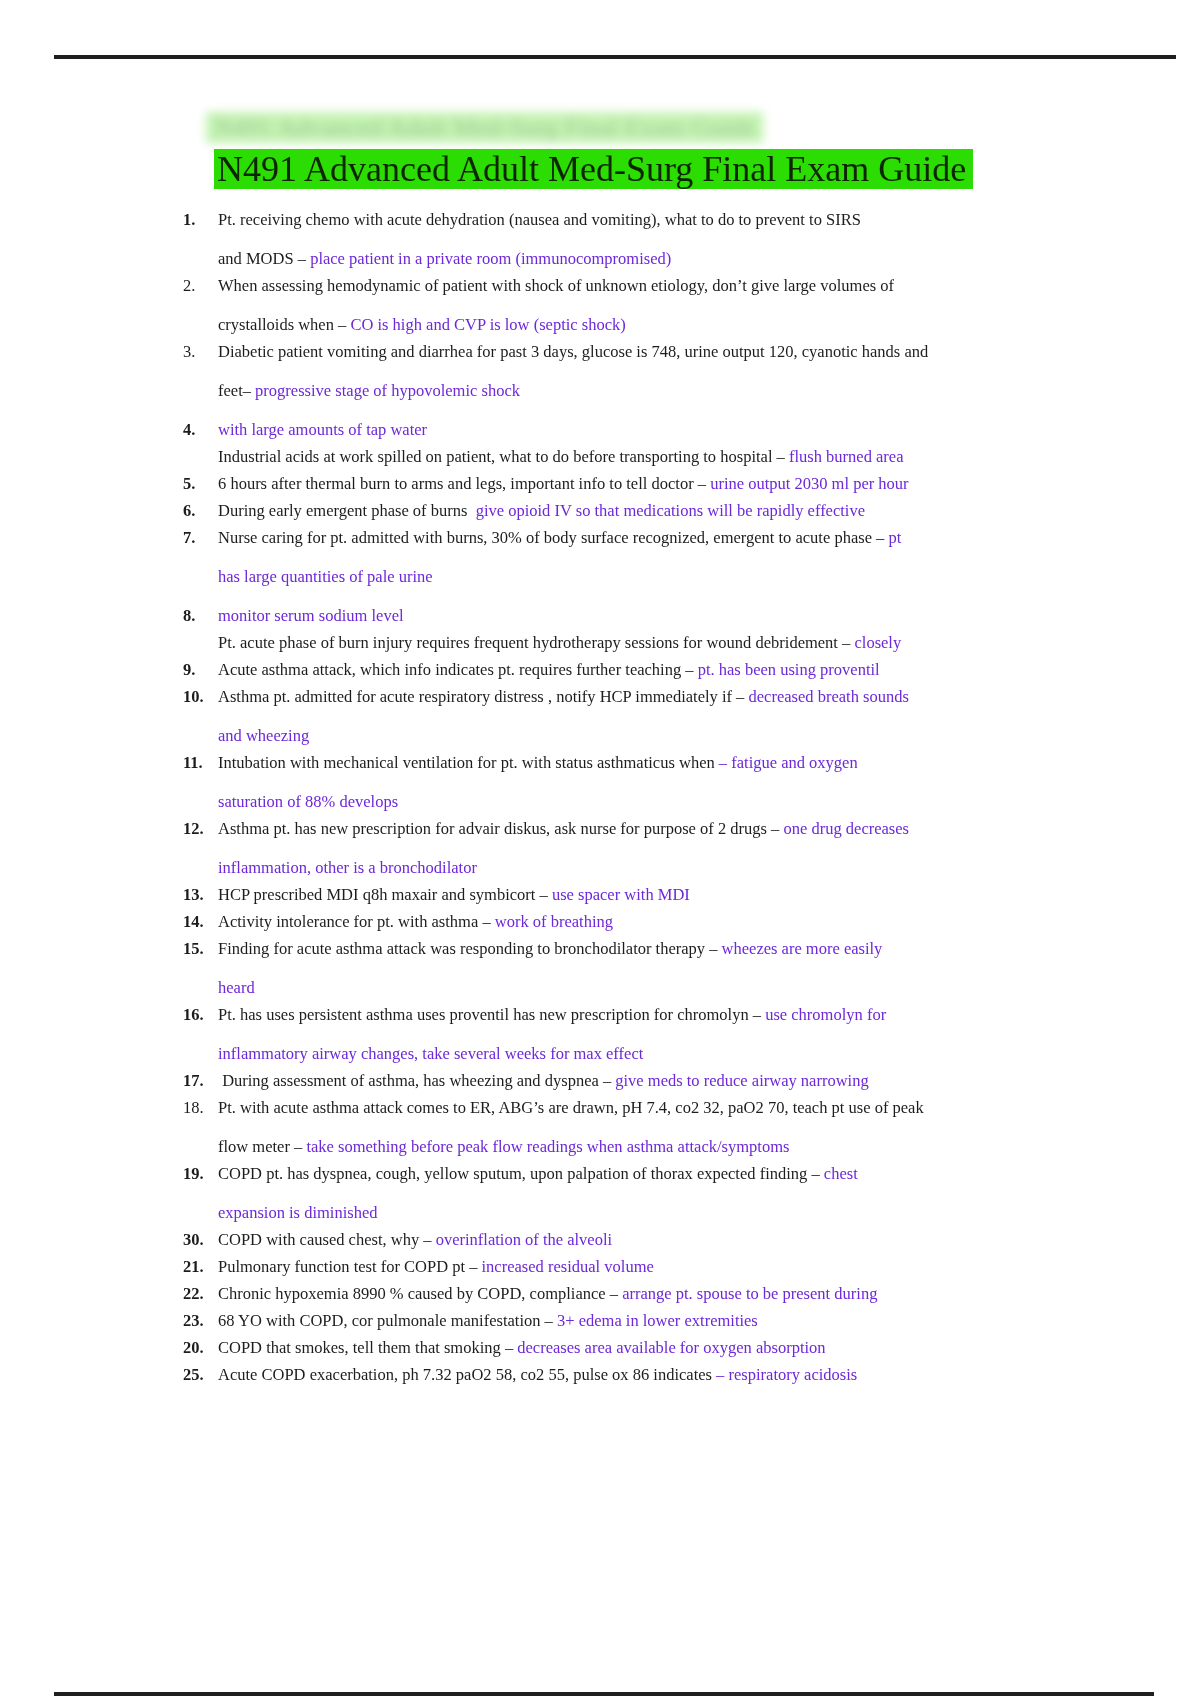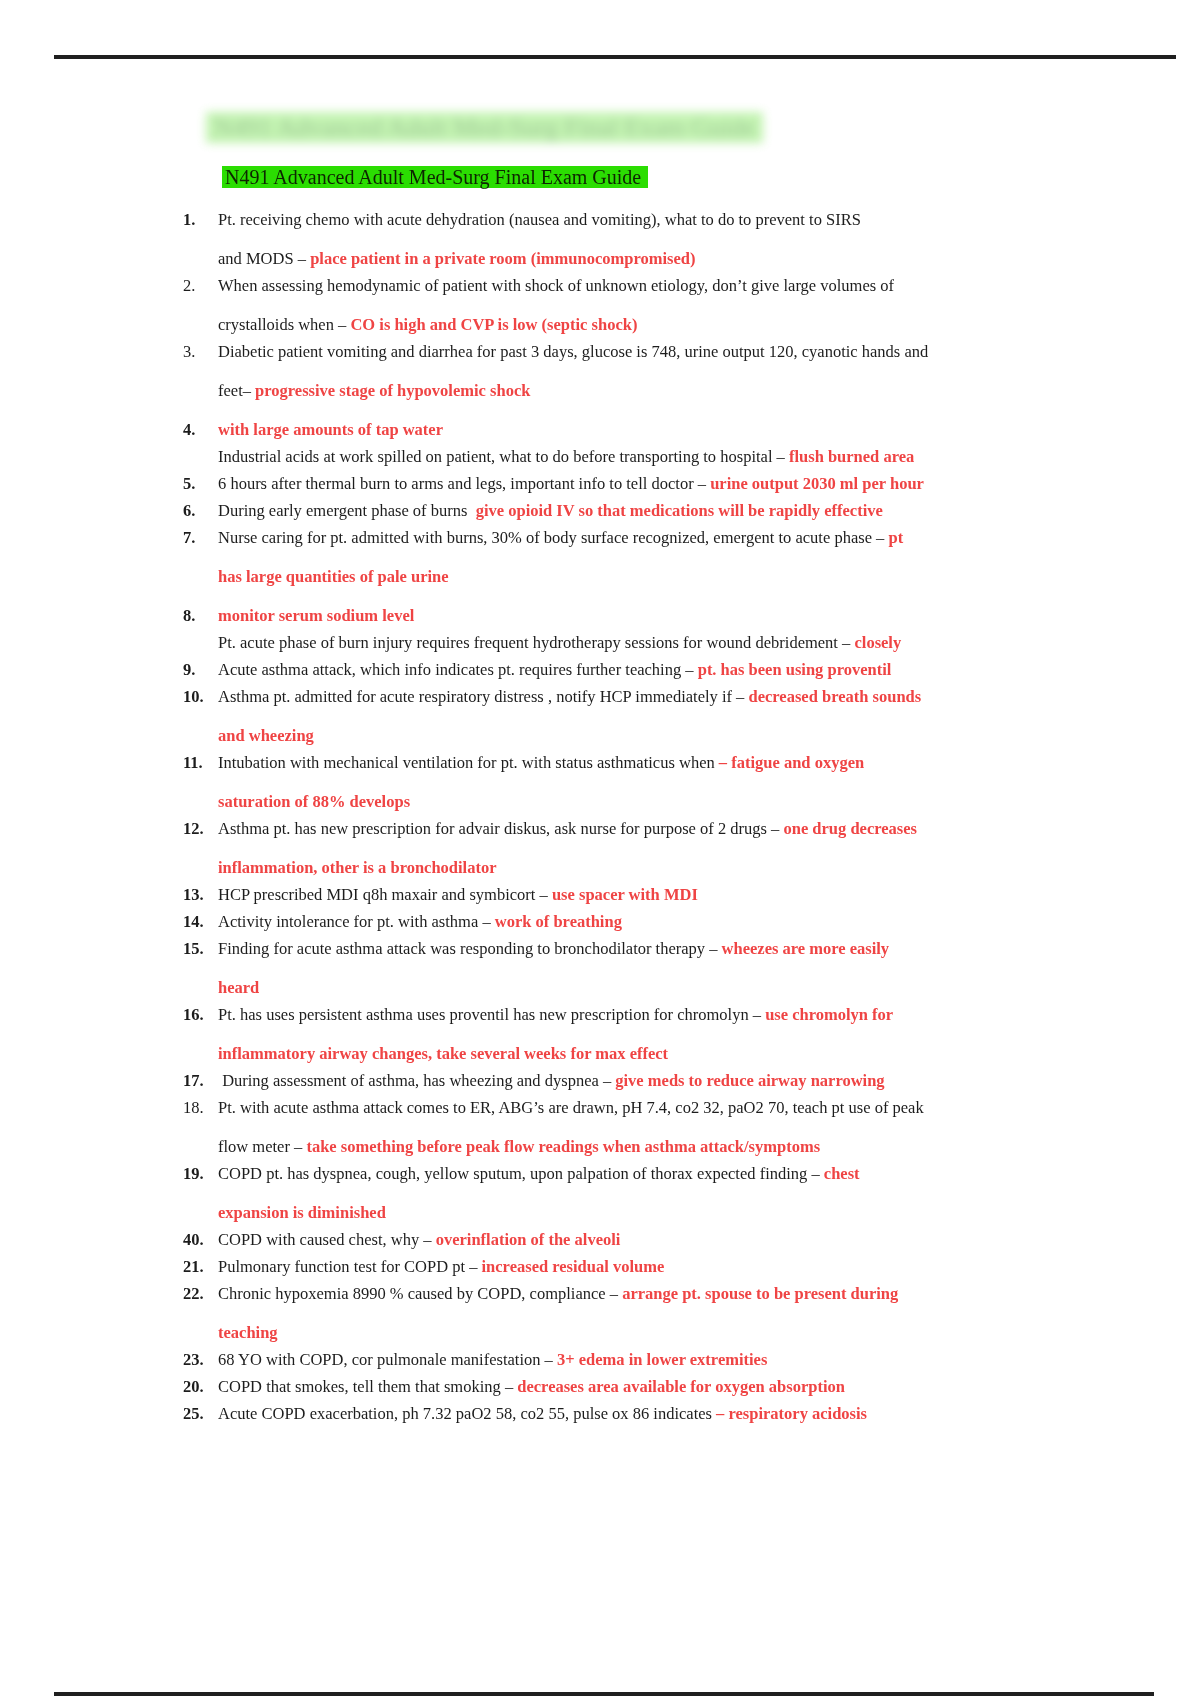--- a/index.html
+++ b/index.html
@@ -12,39 +12,39 @@
   .rule.top    { left:54px;  top:55px;   width:1122px; }
   .rule.bottom { left:54px;  top:1692px; width:1100px; }
 
   .title-ghost {
     position:absolute; left:206px; top:112px; height:31px;
     font-size:26px; line-height:31px; padding:0 8px;
     filter:blur(5px); opacity:0.45; background:#7ce655; color:#2c8a1a;
     white-space:pre; overflow:hidden;
   }
   h1.doc-title {
-    position:absolute; left:206px; top:145px; margin:16px;
-    font-size:20px; line-height:33px; font-weight:normal; color:#0d2501;
+    position:absolute; left:206px; top:145px; margin:8px;
+    font-size:36px; line-height:33px; font-weight:normal; color:#0d2501;
     white-space:pre;
   }
   h1.doc-title .hl { padding:0 7px 0 3px; }
 
   ol.qlist {
     position:absolute; left:218px; top:206px; margin:0; padding:0;
     list-style:none; font-size:16.5px; width:940px;
   }
   .item { position:relative; margin:0; padding:0; }
   .num {
     position:absolute; left:-35px; top:0; line-height:27px;
     font-weight:normal; white-space:pre;
   }
   .num.bn { font-weight:bold; }
   .line { white-space:pre; line-height:27px; }
   .line.cont { margin-top:12px; }
-  .line b { font-weight:bold; color:#ef4444; }
+  .line b { font-weight:normal; color:#6d28d9; }
 </style>
 </head>
 <body>
 
 <div class="page">
   <div class="rule top" style="background: rgb(31, 31, 31);"></div>
 
   <div class="title-ghost">N491 Advanced Adult Med-Surg Final Exam Guide</div>
 
   <h1 class="doc-title"><span class="hl" style="background: rgb(43, 221, 2); color: rgb(13, 37, 1);">N491 Advanced Adult Med-Surg Final Exam Guide</span></h1>
@@ -133,31 +133,30 @@
         <span class="num">18.</span>
         <div class="line"><span>Pt. with acute asthma attack comes to ER, ABG’s are drawn, pH 7.4, co2 32, paO2 70, teach pt use of peak</span></div>
         <div class="line cont"><span>flow meter – </span><b>take something before peak flow readings when asthma attack/symptoms</b></div>
       </li>
       <li class="item">
         <span class="num bn">19.</span>
         <div class="line"><span>COPD pt. has dyspnea, cough, yellow sputum, upon palpation of thorax expected finding – </span><b>chest</b></div>
         <div class="line cont"><b>expansion is diminished</b></div>
       </li>
       <li class="item">
-        <span class="num bn">40.</span>
+        <span class="num bn">30.</span>
         <div class="line"><span>COPD with caused chest, why – </span><b>overinflation of the alveoli</b></div>
       </li>
       <li class="item">
         <span class="num bn">21.</span>
         <div class="line"><span>Pulmonary function test for COPD pt – </span><b>increased residual volume</b></div>
       </li>
       <li class="item">
         <span class="num bn">22.</span>
         <div class="line"><span>Chronic hypoxemia 8990 % caused by COPD, compliance – </span><b>arrange pt. spouse to be present during</b></div>
-        <div class="line cont"><b>teaching</b></div>
       </li>
       <li class="item">
         <span class="num bn">23.</span>
         <div class="line"><span>68 YO with COPD, cor pulmonale manifestation – </span><b>3+ edema in lower extremities</b></div>
       </li>
       <li class="item">
         <span class="num bn">20.</span>
         <div class="line"><span>COPD that smokes, tell them that smoking – </span><b>decreases area available for oxygen absorption</b></div>
       </li>
       <li class="item">

